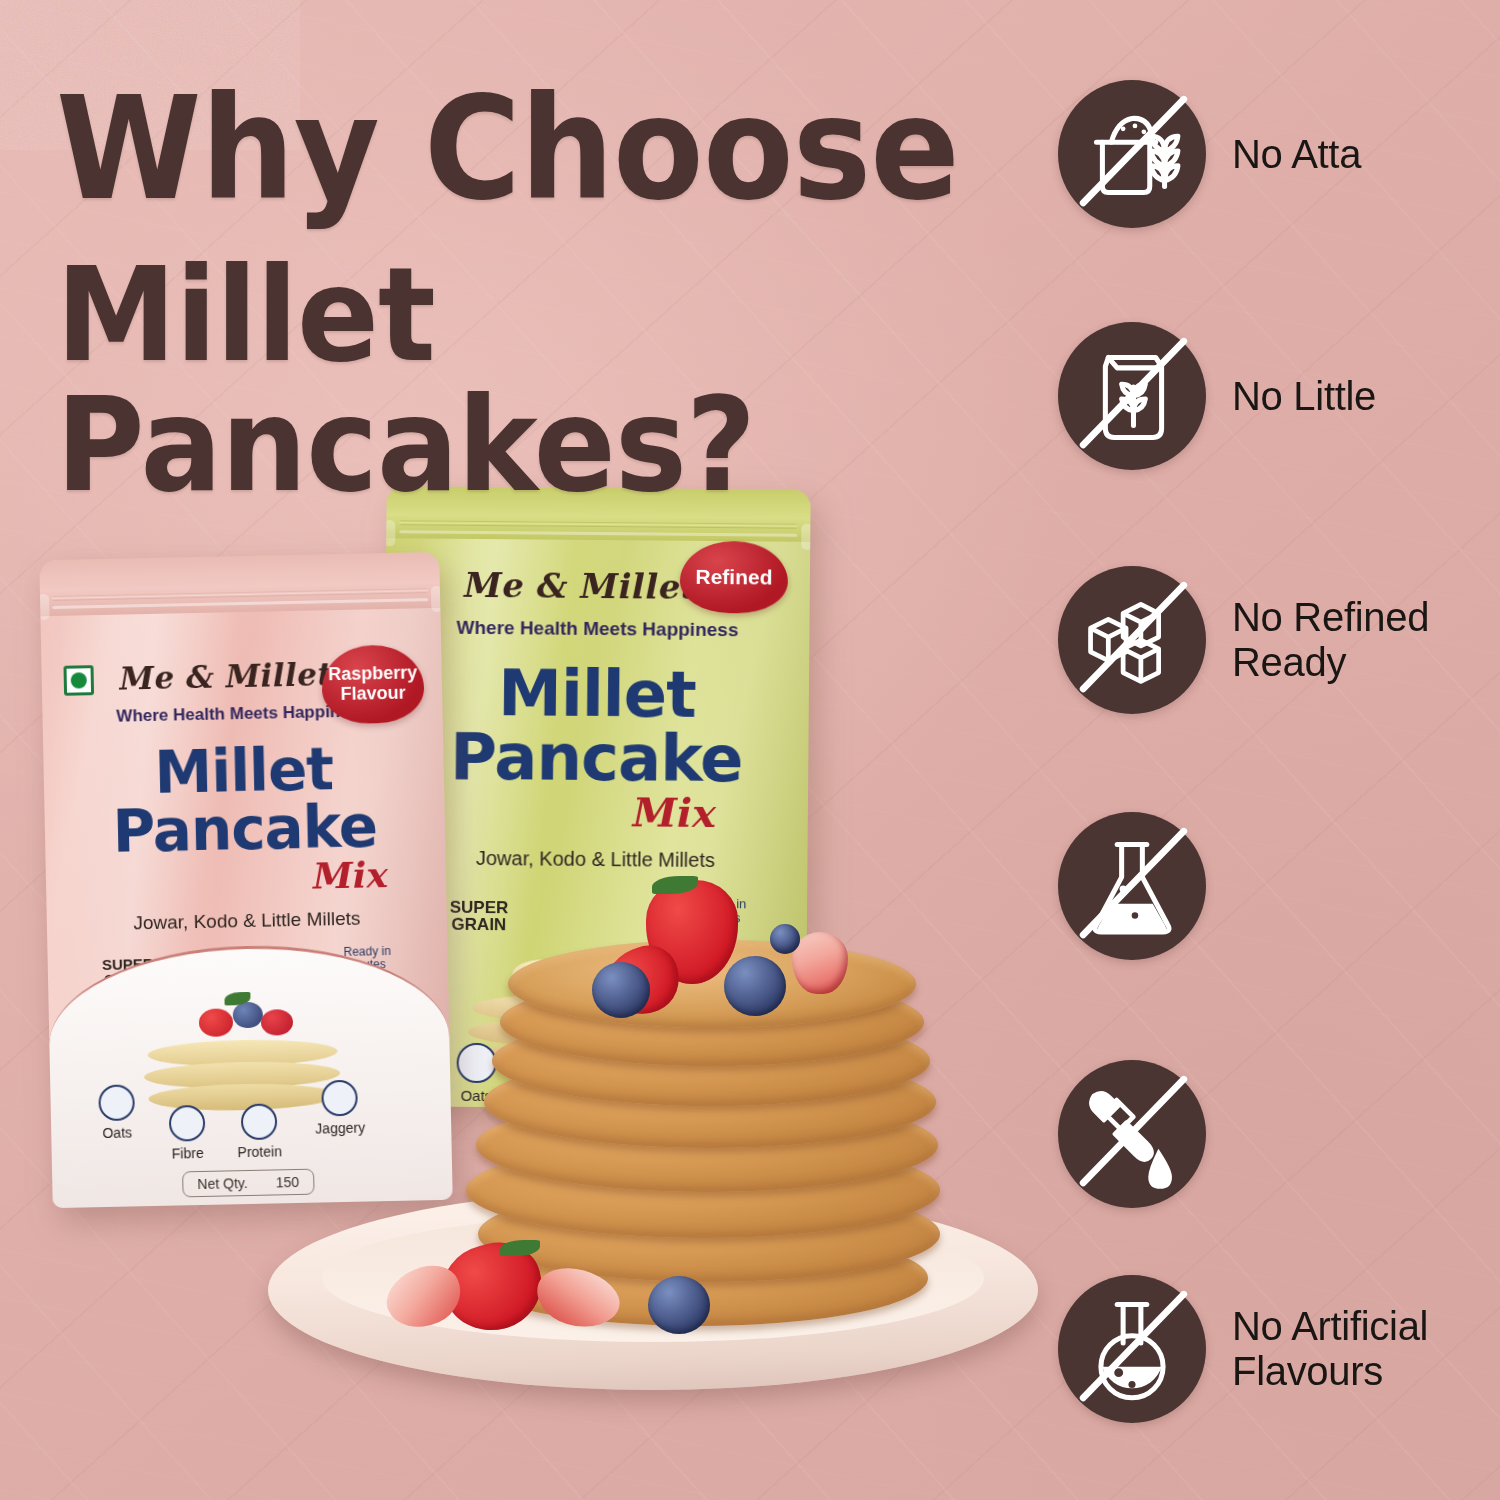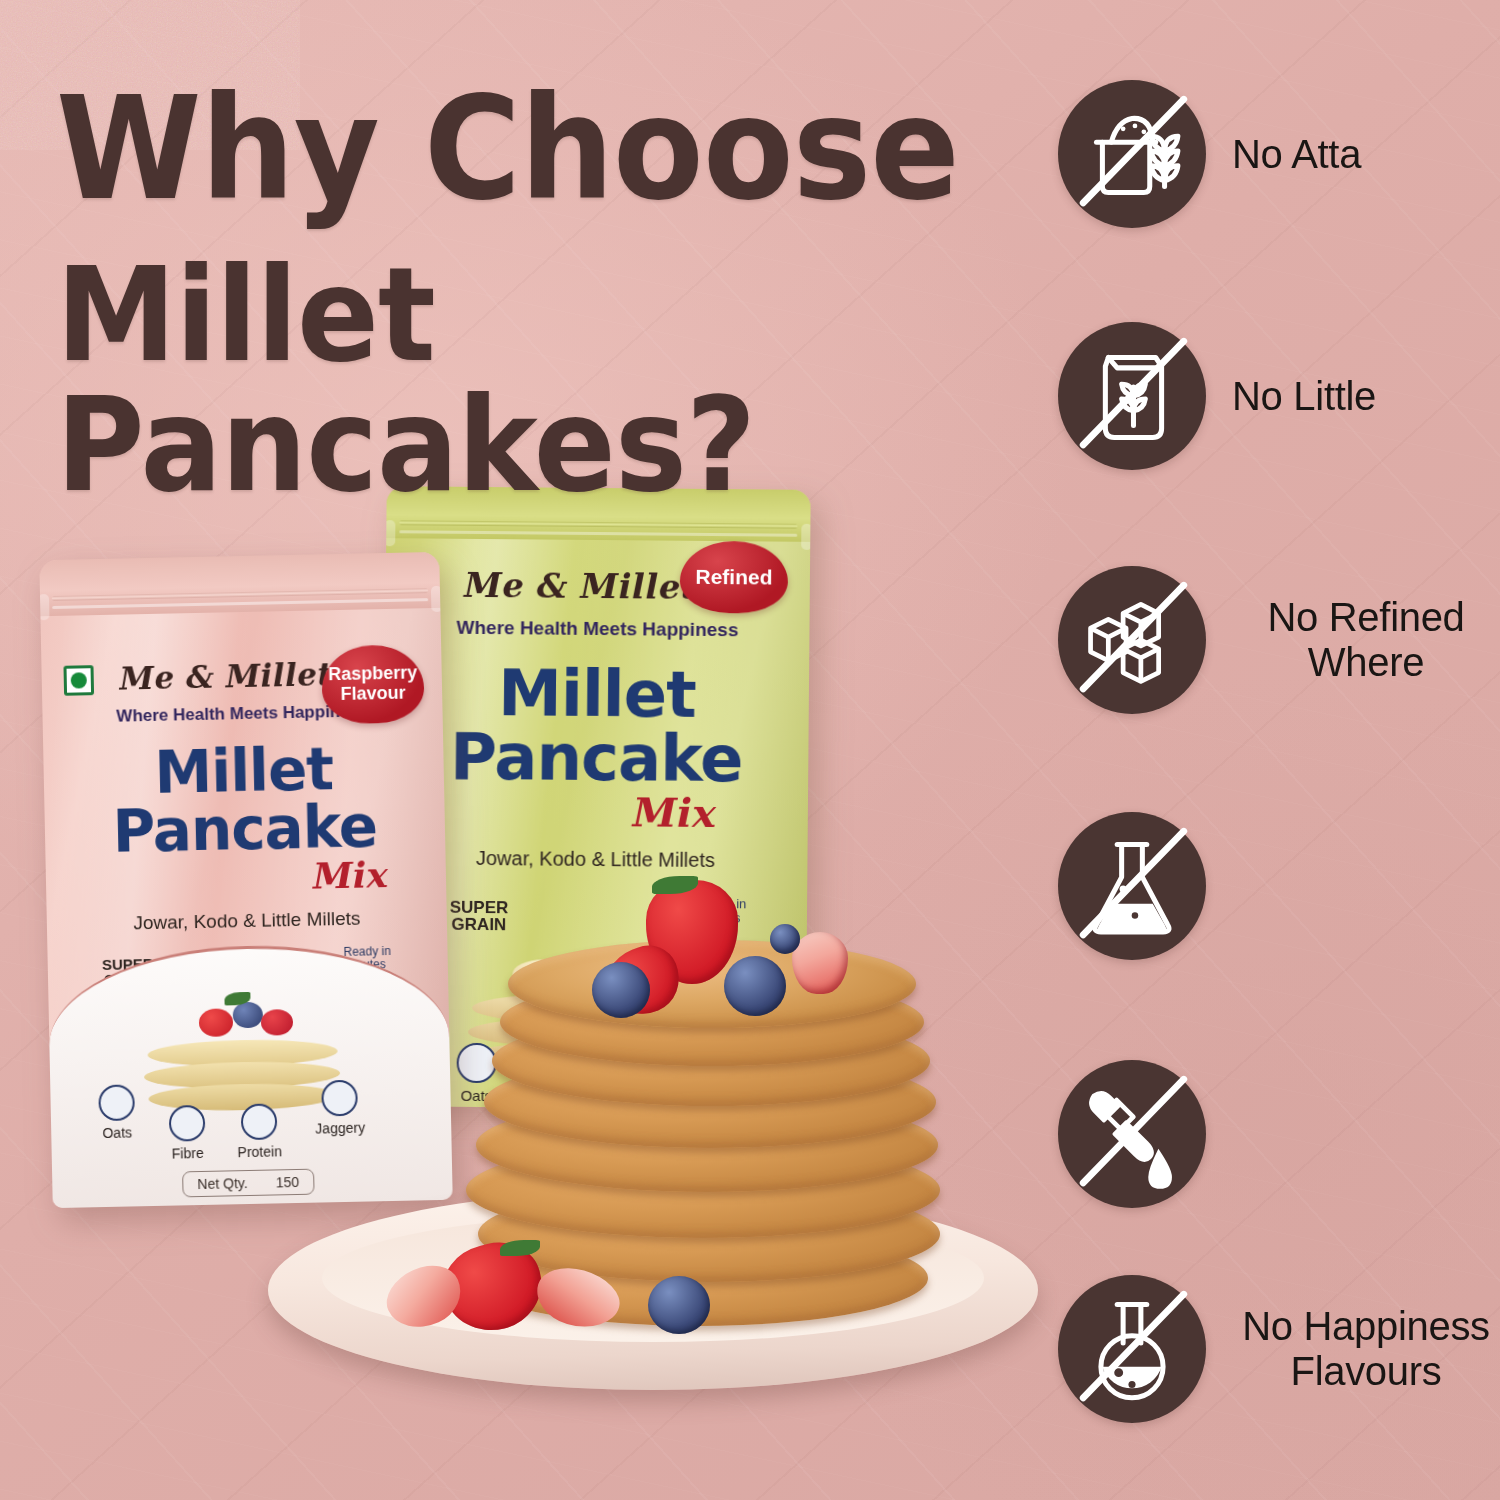--- a/index.html
+++ b/index.html
@@ -47,21 +47,20 @@
   .badge{
     width:148px; height:148px; border-radius:50%;
     background:#4a3532; flex:0 0 148px; position:relative;
     box-shadow:0 3px 9px rgba(80,45,40,.22);
   }
   .badge svg{ position:absolute; inset:0; width:100%; height:100%; }
   .feature-label{
     margin-left:26px; font-size:40px; font-weight:400;
     color:#1a1614; line-height:1.12; letter-spacing:-.3px;
     font-family:"Liberation Sans", sans-serif;
-    text-align:center;
   }
 
   
   #scene{ position:absolute; left:0; top:0; width:1500px; height:1500px; z-index:4; }
 
   
   .pouch{ position:absolute; }
   .pouch-body{ position:absolute; inset:0; border-radius:18px 18px 10px 10px; overflow:hidden; }
   .pouch-sheen{ position:absolute; inset:0; }
   .pouch-seal{ position:absolute; left:0; right:0; top:0; }
@@ -381,21 +380,21 @@
           <path d="M22 42 L34 36 L46 42 L46 58 L34 64 L22 58 Z"></path>
           <path d="M22 42 L34 48 L46 42 M34 48 L34 64"></path>
           <path d="M44 32 L56 26 L68 32 L68 48 L56 54 L44 48 Z"></path>
           <path d="M44 32 L56 38 L68 32 M56 38 L56 54"></path>
           <path d="M44 56 L56 50 L68 56 L68 72 L56 78 L44 72 Z"></path>
           <path d="M44 56 L56 62 L68 56 M56 62 L56 78"></path>
         </g>
         <line x1="17" y1="83" x2="85" y2="13" stroke="#fff" stroke-width="4.6" stroke-linecap="round"></line>
       </svg>
     </div>
-    <div class="feature-label">No Refined Where</div>
+    <div class="feature-label">No Refined Ready</div>
   </div>
 
   <div class="feature" style="top:740px;left:0">
     <div class="badge">
       <svg viewBox="0 0 100 100">
         <g fill="none" stroke="#fff" stroke-width="3.4" stroke-linecap="round" stroke-linejoin="round">
           <path d="M40 22 L60 22"></path>
           <path d="M43 22 L43 44 L26 76 Q23 81 29 81 L71 81 Q77 81 74 76 L57 44 L57 22"></path>
         </g>
         <path d="M36 62 L64 62 L72 76 Q75 81 70 81 L30 81 Q25 81 28 76 Z" fill="#fff"></path>
@@ -430,15 +429,15 @@
           <path d="M56 20 L56 46"></path>
           <circle cx="50" cy="62" r="21"></circle>
         </g>
         <path d="M30 62 A21 21 0 0 0 70 62 Z" fill="#fff"></path>
         <circle cx="41" cy="66" r="3" fill="#4a3532"></circle>
         <circle cx="50" cy="74" r="2.4" fill="#4a3532"></circle>
         <circle cx="44" cy="57" r="2" fill="#4a3532"></circle>
         <line x1="17" y1="83" x2="85" y2="13" stroke="#fff" stroke-width="4.6" stroke-linecap="round"></line>
       </svg>
     </div>
-    <div class="feature-label">No Happiness Flavours</div>
+    <div class="feature-label">No Artificial Flavours</div>
   </div>
 </div>
 
 </body></html>

